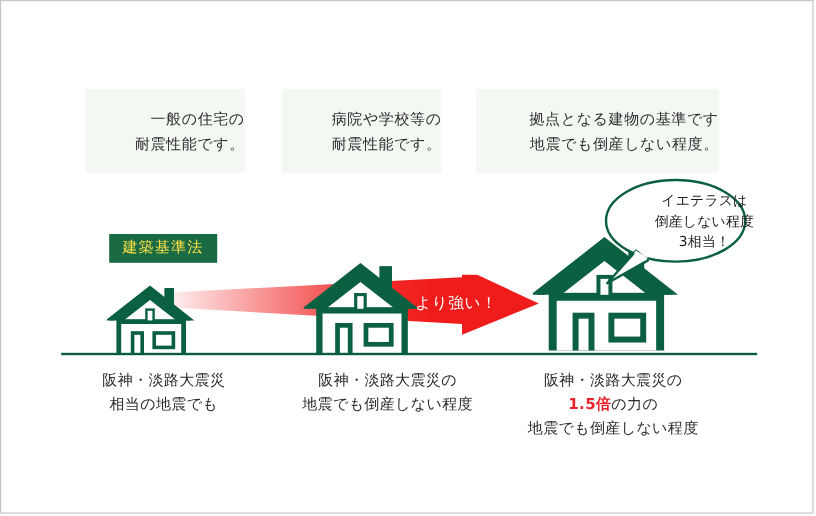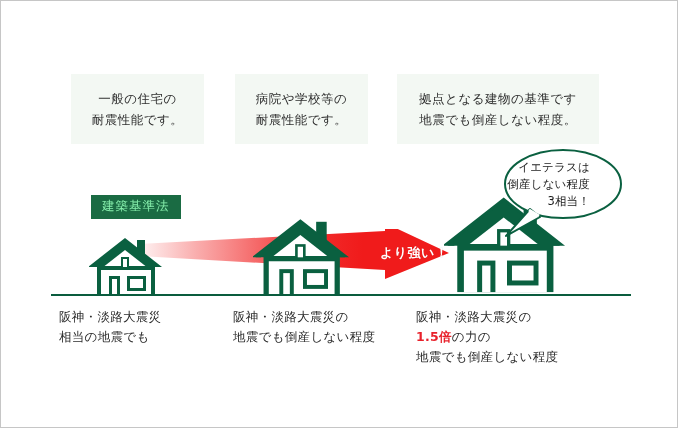--- a/index.html
+++ b/index.html
@@ -18,73 +18,72 @@
   
   .note{
     position:absolute;
     background:#f3f8f3;
     color:#2f2f2f;
     font-size:12.5px;
     line-height:21px;
     text-align:center;
     display:flex;
     flex-direction:column;
-    align-items:center;
+    align-items:flex-end;
     justify-content:center;
     letter-spacing:.5px;
   }
   #note-1{left:70px;top:73px;width:133px;height:70px;}
   #note-2{left:234px;top:73px;width:133px;height:70px;}
   #note-3{left:396px;top:73px;width:202px;height:70px;}
 
   
   #law-badge{
     position:absolute;left:90px;top:194px;
     background:#1a6b43;
-    color:#86efac;
+    color:#fde047;
     font-size:12.5px;
     letter-spacing:1px;
     padding:5px 11px 6px 11px;
     line-height:1;
   }
 
   
   #ground-line{
     position:absolute;left:50px;top:293px;width:580px;height:2px;
     background:#0a5c3e;
   }
 
   
   .house{position:absolute;}
 
   
   #arrow-wrap{position:absolute;left:138px;top:228px;width:310px;height:52px;}
   #arrow-label{
     position:absolute;left:345px;top:243px;
-    color:#ffffff;font-size:13px;font-weight:bold;letter-spacing:.5px;
+    color:#ffffff;font-size:13px;font-weight:normal;letter-spacing:.5px;
     white-space:nowrap;
     text-shadow:0 0 1px rgba(0,0,0,.15);
-    margin-left:34px;
   }
 
   
   #bubble-wrap{position:absolute;left:495px;top:145px;width:135px;height:95px;}
   #bubble-text{
-    position:absolute;left:481px;top:158px;width:108px;
-    text-align:right;
+    position:absolute;left:532px;top:158px;width:108px;
+    text-align:center;
     color:#1c1c1c;
     font-size:11.5px;
     line-height:17px;
     letter-spacing:.2px;
   }
 
   
   .cap{
     position:absolute;
-    text-align:left;
+    text-align:center;
     color:#2b2b2b;
     font-size:12.5px;
     line-height:20px;
     letter-spacing:.3px;
   }
   #cap-1{left:58px;top:306px;width:155px;}
   #cap-2{left:232px;top:306px;width:180px;}
   #cap-3{left:415px;top:306px;width:190px;}
   .hl{color:#e8212b;font-weight:bold;}
 </style>

